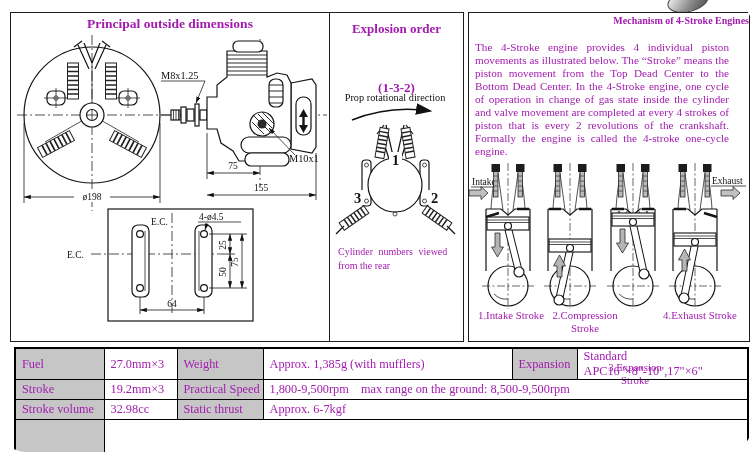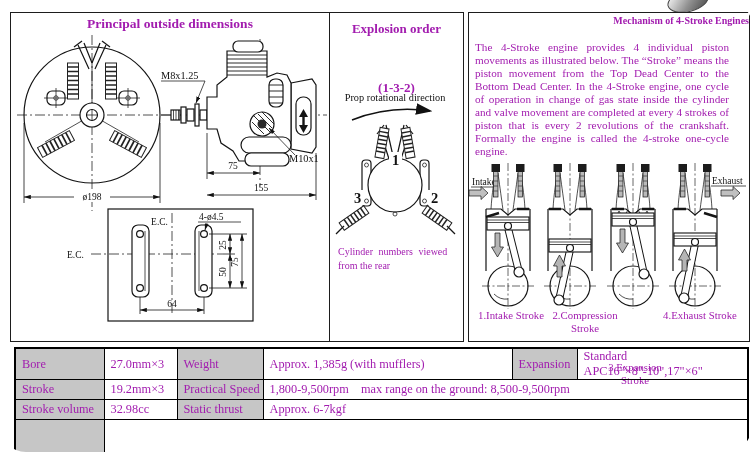--- a/index.html
+++ b/index.html
@@ -393,21 +393,21 @@
       <colgroup>
         <col style="width:89px">
           <col style="width:73px">
           <col style="width:86px">
         <col style="width:249px">
           <col style="width:65px">
           <col style="width:171px">
       </colgroup>
       <tbody>
           <tr>
-        <td class="g">Bore</td>
+        <td class="g">Fuel</td>
         <td>27.0mm×3</td>
         <td class="g">Weight</td>
         <td>Approx. 1,385g (with mufflers)</td>
         <td class="g">Expansion</td>
         <td>Standard APC16"×8"-10",17"×6"</td>
       </tr>
       <tr>
         <td class="g">Stroke</td>
         <td>19.2mm×3</td>
         <td class="g">Practical Speed</td>

